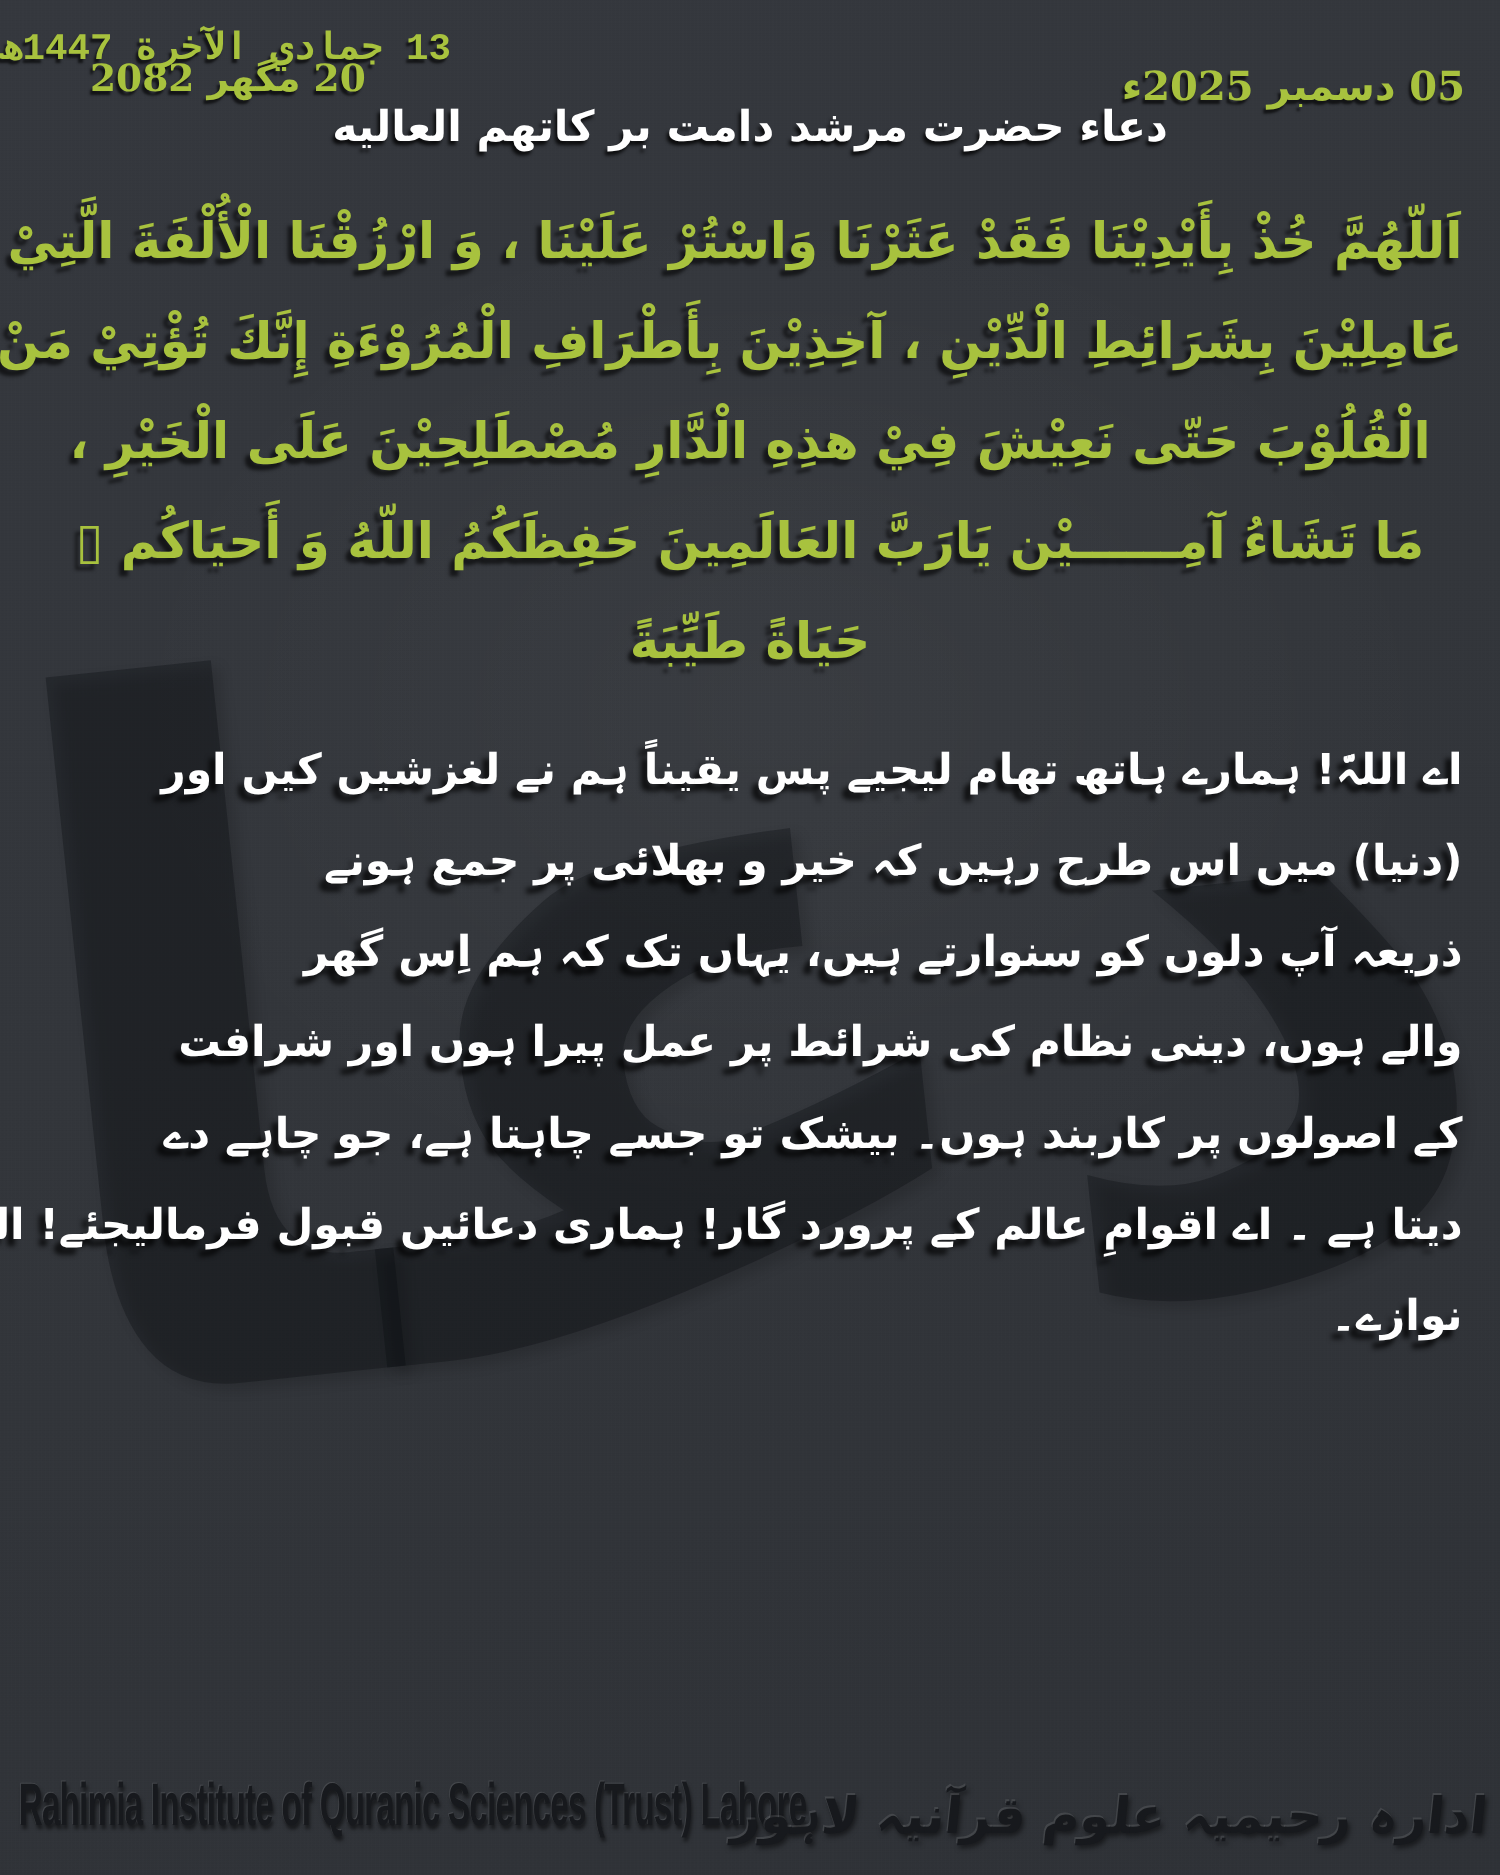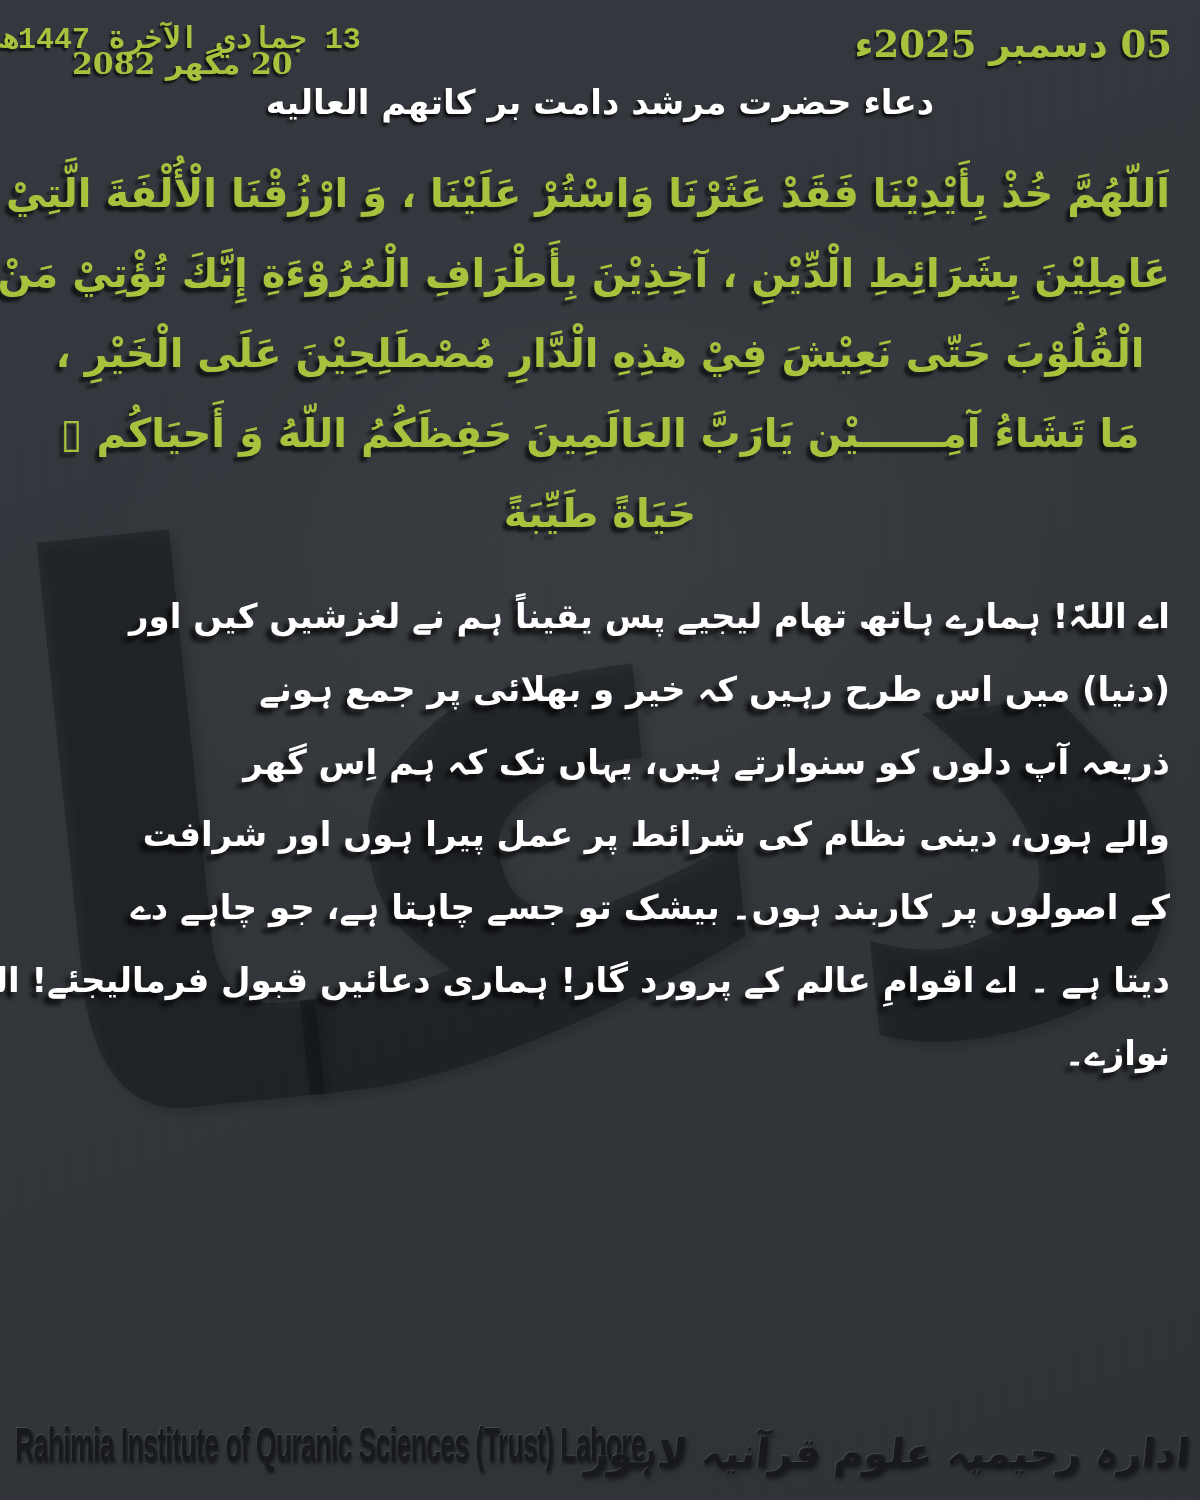--- a/index.html
+++ b/index.html
@@ -19,21 +19,21 @@
     font-size:760px;line-height:1;color:rgba(8,10,14,0.30);
     transform:rotate(-6deg);z-index:1;user-select:none;direction:rtl;
     font-weight:bold;text-shadow:6px 6px 10px rgba(0,0,0,0.15);
   }
   .layer{position:absolute;z-index:2;}
   
   .date{color:var(--green,#a8c23e);font-weight:bold;direction:rtl;
     font-family:"DejaVu Serif","DejaVu Sans",sans-serif;
     text-shadow:-2px 3px 2px rgba(0,0,0,0.65);}
   .date-center{top:20px;left:0;width:100%;text-align:left;font-size:30px;font-family:Liberation Mono, monospace;}
-  .date-right{top:22px;right:28px;font-size:37px;}
+  .date-right{top:50px;right:28px;font-size:32px;}
   .date-left{top:46px;left:72px;font-size:30px;}
   
   .title{top:82px;left:0;width:100%;text-align:center;direction:rtl;
     color:#ffffff;font-size:34px;font-weight:bold;
     text-shadow:-2px 3px 3px rgba(0,0,0,0.8);}
   
   .arabic{top:168px;left:30px;right:30px;text-align:center;direction:rtl;
     color:var(--green,#a8c23e);font-weight:bold;font-size:40px;line-height:1.25;}
   .arabic .line{margin-bottom:30px;white-space:nowrap;
     text-shadow:-4px 5px 3px rgba(0,0,0,0.6);}

